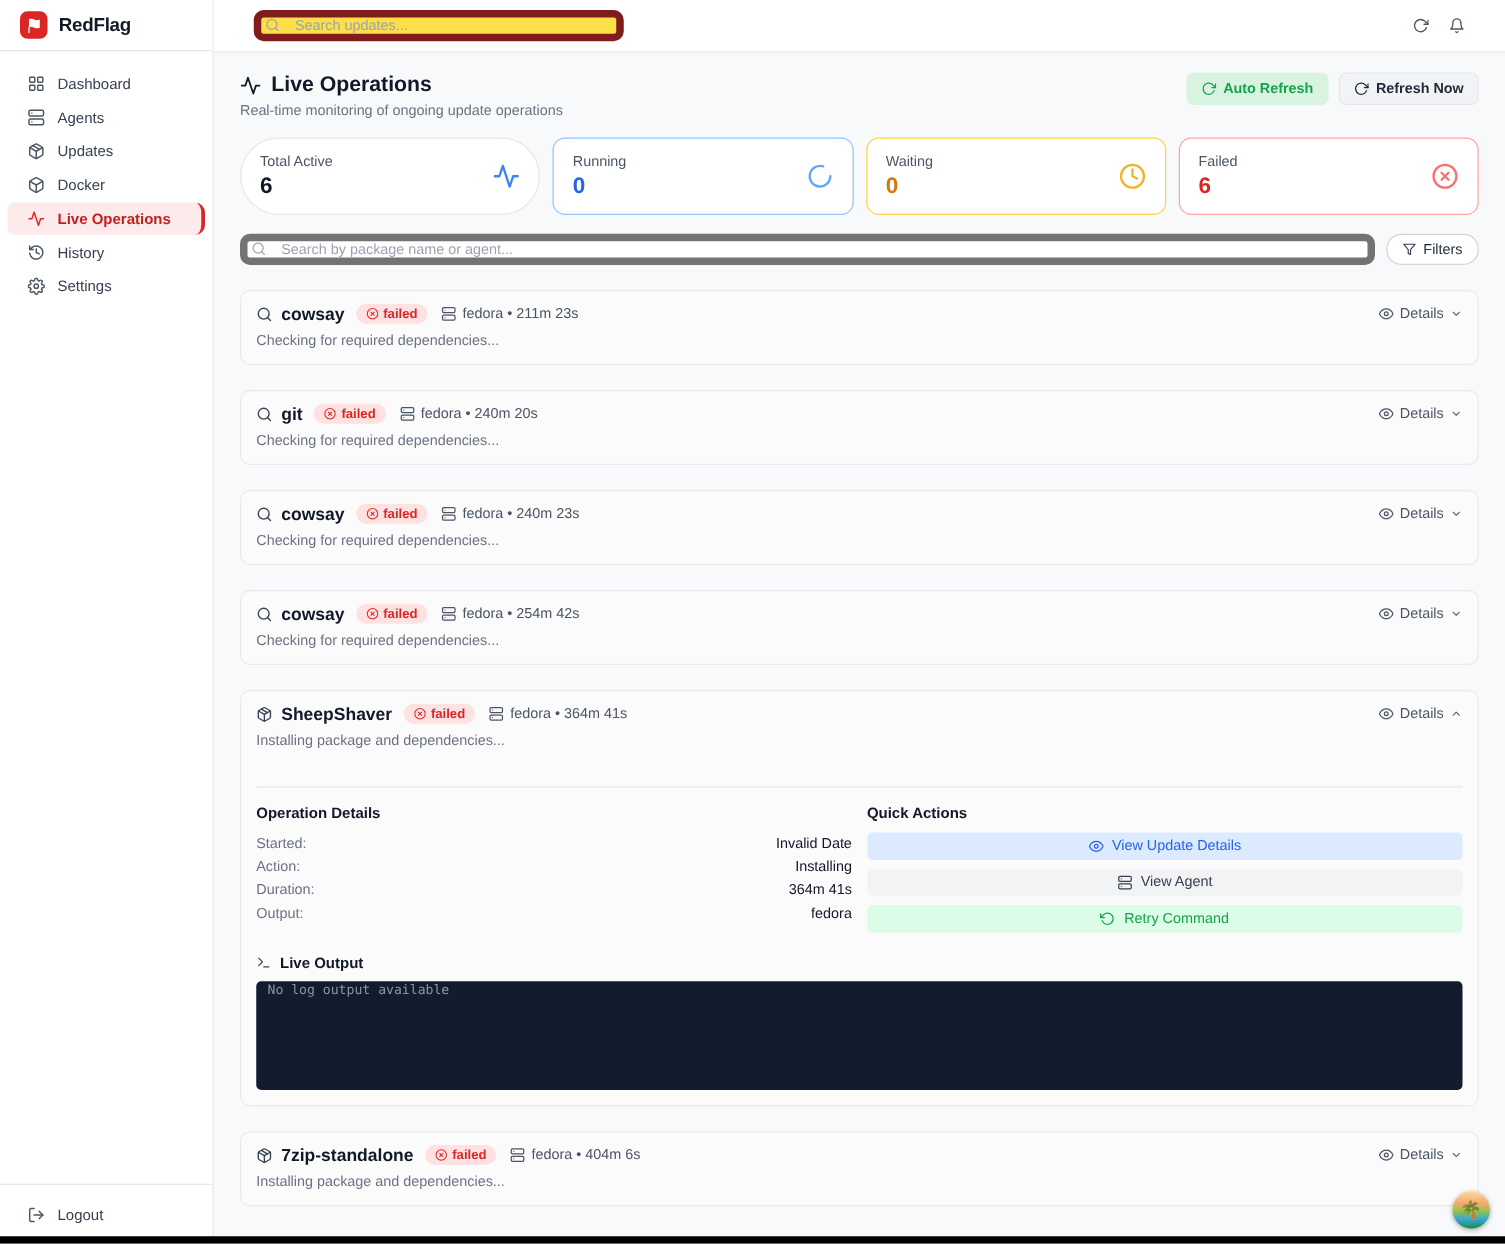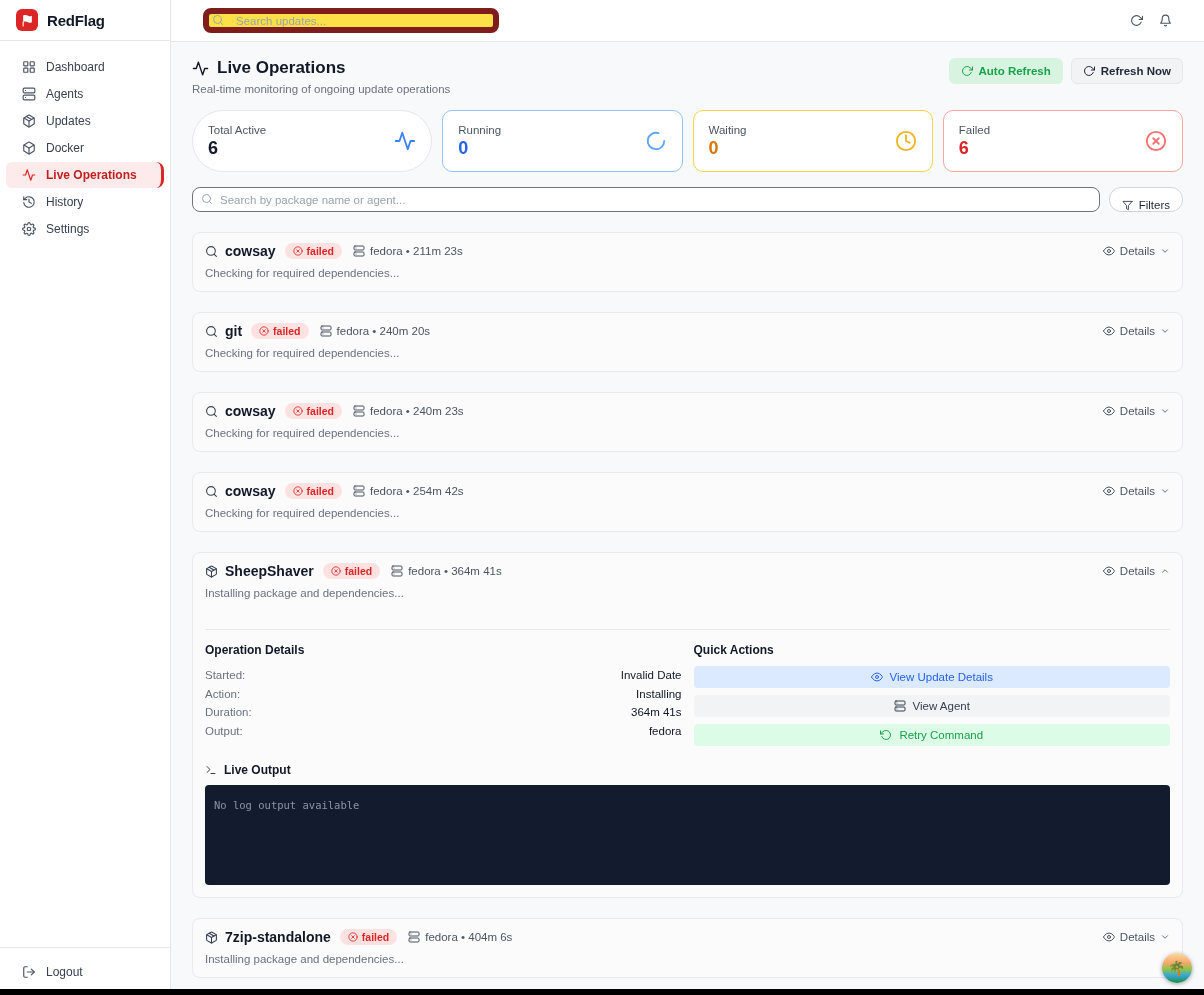--- a/index.html
+++ b/index.html
@@ -52,23 +52,23 @@
   .stats { display:grid; grid-template-columns:repeat(4,1fr); gap:10px; margin-top:15px; }
   .stat-card { background:#ffffff; border:1px solid #e5e7eb; border-radius:10px; height:62px; padding:11px 15px; display:flex; align-items:center; justify-content:space-between; }
   .stat-label { font-size:11.5px; color:#4b5563; }
   .stat-value { font-size:18px; font-weight:bold; margin-top:2px; }
   .stat-card .icon { width:22px; height:22px; }
 
   
   .filter-row { display:flex; gap:9px; margin-top:15px; }
   .filter-search { position:relative; flex:1; }
   .filter-search .icon { position:absolute; left:9px; top:6px; width:12px; height:12px; color:#9ca3af; }
-  .filter-search input { width:100%; height:25px; border:1px solid #737373; border-radius:8px; padding:0 10px 0 27px; font-size:11.5px; color:#374151; background:#fff; outline:none; font-family:"Liberation Sans", sans-serif; }
+  .filter-search input { width:100%; height:25px; border:6px solid #737373; border-radius:8px; padding:0 10px 0 27px; font-size:11.5px; color:#374151; background:#fff; outline:none; font-family:"Liberation Sans", sans-serif; }
   .filter-search input::placeholder { color:#9aa3af; }
-  .filters-btn { display:flex; align-items:flex-end; gap:6px; height:25px; padding:0 12px; background:#ffffff; border:1px solid #d1d5db; border-radius:12px; font-size:11.5px; color:#1f2937; cursor:pointer; }
+  .filters-btn { display:flex; align-items:center; gap:6px; height:25px; padding:0 12px; background:#ffffff; border:1px solid #d1d5db; border-radius:12px; font-size:11.5px; color:#1f2937; cursor:pointer; }
   .filters-btn .icon { width:11px; height:11px; color:#374151; }
 
   
   .ops { margin-top:20px; display:flex; flex-direction:column; gap:20px; }
   .op-card { background:#fbfbfc; border:1px solid #e8eaed; border-radius:8px; padding:10px 12px 12px 12px; }
   .op-head { display:flex; align-items:center; }
   .op-icon { width:13px; height:13px; color:#374151; margin-right:7px; }
   .op-name { font-size:14px; font-weight:bold; color:#111827; margin-right:9px; }
   .badge { display:inline-flex; align-items:center; gap:4px; background:#fee2e2; color:#dc2626; font-size:10.5px; font-weight:bold; border-radius:9px; padding:2px 8px; margin-right:11px; }
   .badge .icon { width:10px; height:10px; }
@@ -86,21 +86,21 @@
   .kv { display:flex; justify-content:space-between; font-size:11.5px; padding:3px 0 3.5px 0; }
   .kv .k { color:#6b7280; }
   .kv .v { color:#111827; }
   .qa-btn { display:flex; align-items:center; justify-content:center; gap:7px; width:100%; height:22px; border-radius:4px; font-size:11.5px; border:none; cursor:pointer; margin-bottom:7px; font-family:"Liberation Sans", sans-serif; }
   .qa-btn .icon { width:12px; height:12px; }
   .qa-blue { background:#dbeafe; color:#2563eb; }
   .qa-gray { background:#f1f3f5; color:#374151; }
   .qa-green { background:#dcfce7; color:#16a34a; }
   .lo-head { display:flex; align-items:center; gap:7px; font-size:12px; font-weight:bold; color:#111827; margin:10px 0 8px 0; }
   .lo-head .icon { width:12px; height:12px; color:#374151; }
-  .terminal { background:#131c2e; border-radius:4px; height:100px; padding:14px 9px; font-family:"DejaVu Sans Mono", monospace; font-size:10.5px; color:#8b93a5; }
+  .terminal { background:#131c2e; border-radius:4px; height:87px; padding:1px 9px; font-family:"DejaVu Sans Mono", monospace; font-size:10.5px; color:#8b93a5; }
 
   
   .avatar-float { position:absolute; right:12px; bottom:12px; width:30px; height:30px; border-radius:50%;
     background:linear-gradient(180deg,#fcd9a0 0%,#f6a96d 32%,#8bc34a 55%,#34a7d8 75%,#1f8a3f 100%);
     display:flex; align-items:center; justify-content:center; font-size:14px; box-shadow:0 1px 4px rgba(0,0,0,.35); cursor:pointer; }
   .bottom-bar { position:absolute; left:0; bottom:0; width:100%; height:6px; background:#000; }
 </style>
 </head>
 <body>
 

